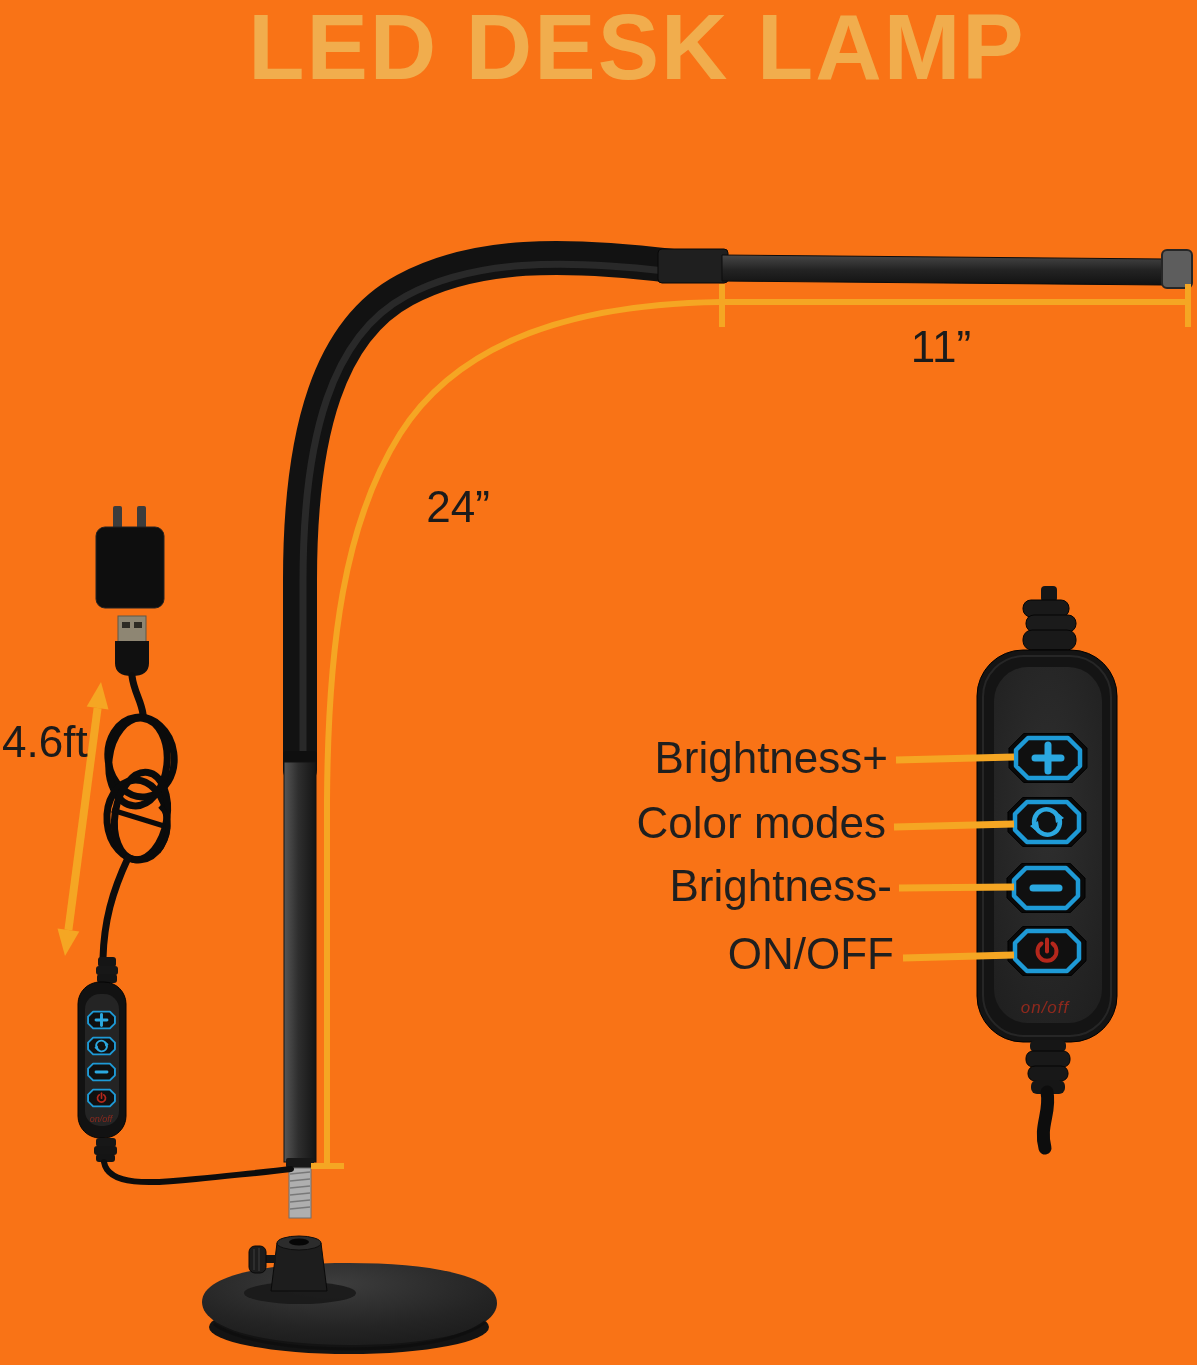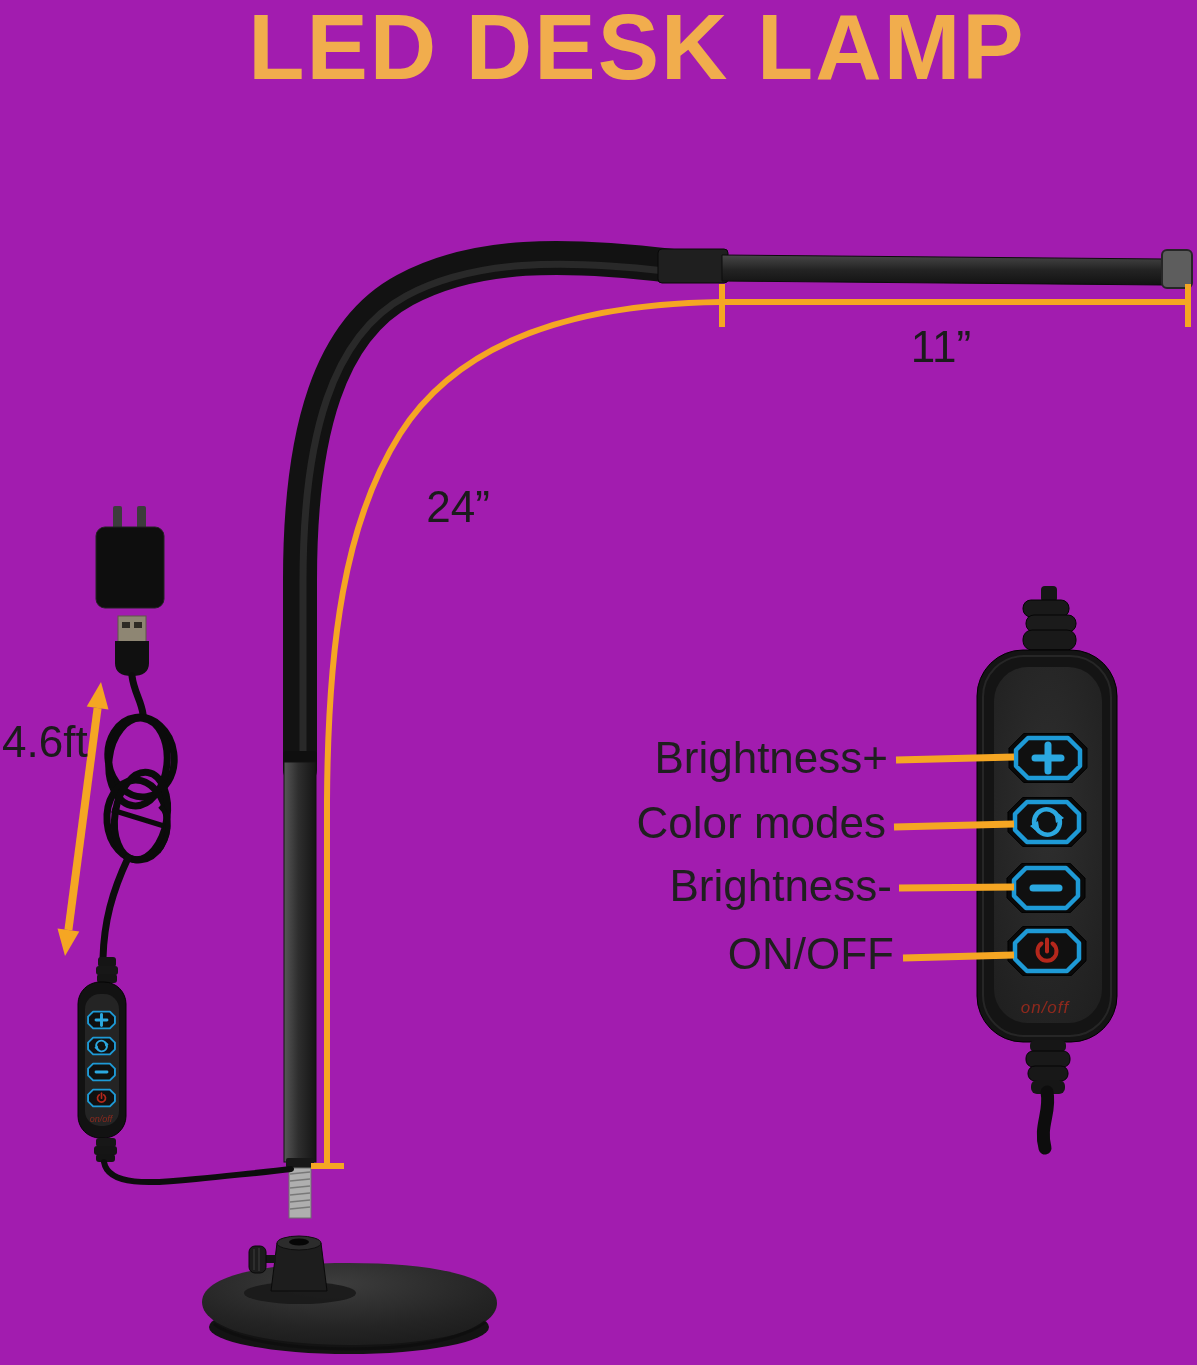--- a/index.html
+++ b/index.html
@@ -1,16 +1,16 @@
 <!DOCTYPE html>
 <html><head>
 <meta charset="utf-8">
 <style>
   html,body{margin:0;padding:0;background:#fff;}
-  .stage{position:relative;width:1197px;height:1365px;background:#a21caf;overflow:hidden;
+  .stage{position:relative;width:1197px;height:1365px;background:#f97316;overflow:hidden;
          font-family:"Liberation Sans","DejaVu Sans",sans-serif;}
   svg{display:block;}
   .title-text{font-family:"Liberation Sans","DejaVu Sans",sans-serif;font-weight:bold;
               font-size:92px;letter-spacing:2px;fill:#F1AD4D;}
   .dim-text{font-size:44px;fill:#1b1b1b;}
   .ctl-label{font-size:44px;fill:#1f1f1f;}
   .onoff-text{font-size:17px;font-style:italic;letter-spacing:1px;fill:#A22A1C;opacity:.85;}
   .onoff-text-sm{font-size:9px;font-style:italic;fill:#A22A1C;opacity:.8;}
   .orange{stroke:#F5A623;fill:none;}
   .orange-fill{fill:#F5A623;stroke:none;}

